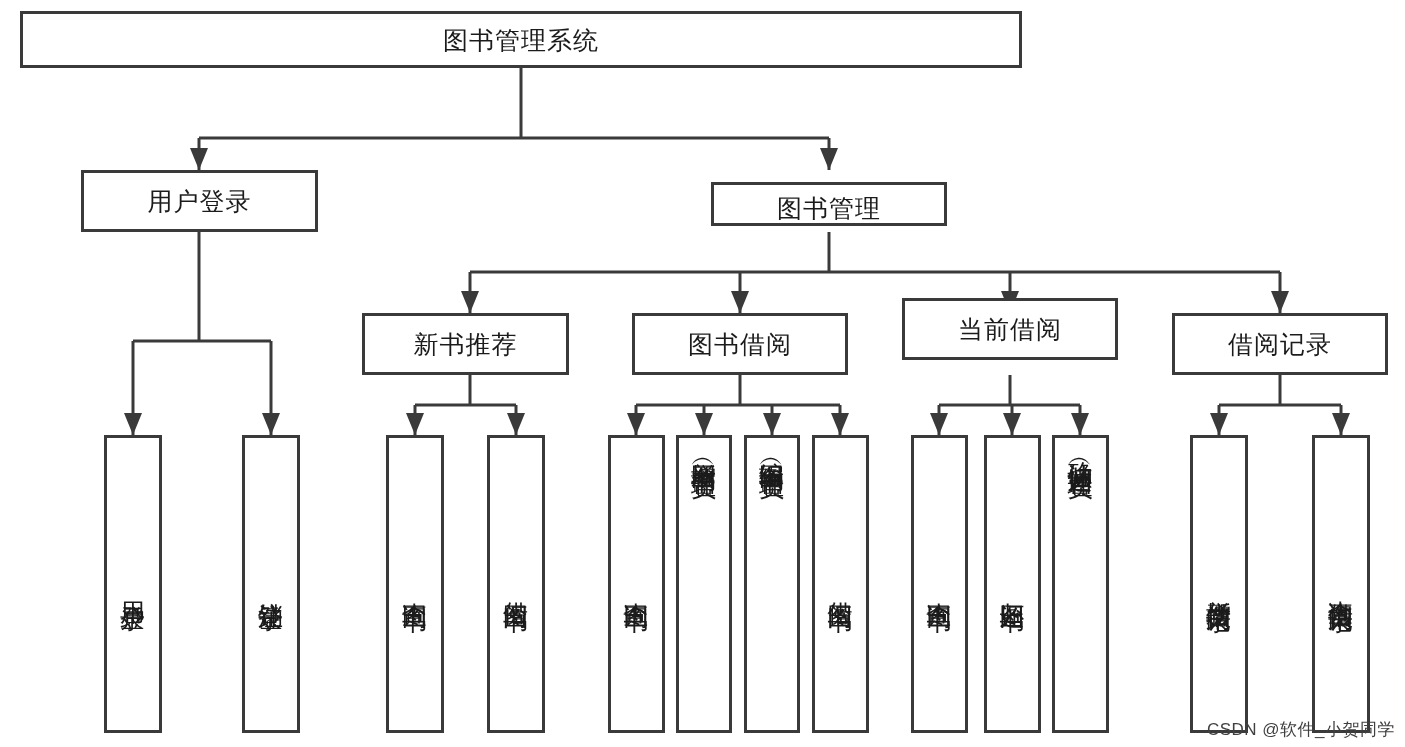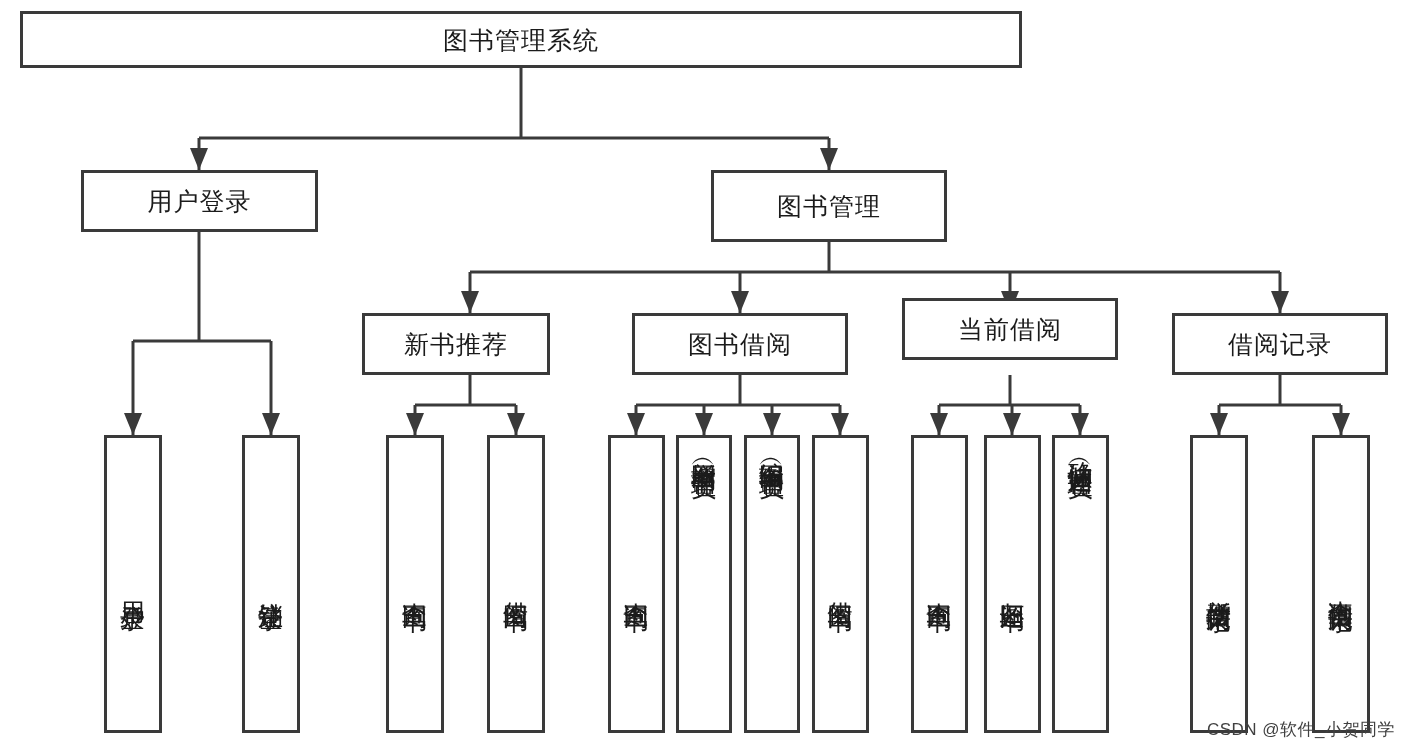--- a/index.html
+++ b/index.html
@@ -138,24 +138,24 @@
       <path d="M1332,413 L1350,413 L1341,435 Z" fill="#3a3a3a"></path>
     </svg>
 
   <div id="nodes">
       <div class="node root horiz" style="left: 20px; top: 11px; width: 1002px; height: 57px; border-color: rgb(58, 58, 58); background: rgb(255, 255, 255);">
         <span>图书管理系统</span>
       </div>
       <div class="node horiz" style="left: 81px; top: 170px; width: 237px; height: 62px; border-color: rgb(58, 58, 58); background: rgb(255, 255, 255);">
         <span>用户登录</span>
       </div>
-      <div class="node horiz" style="left: 711px; top: 170px; width: 236px; height: 72px; border-color: rgb(58, 58, 58); background: rgb(255, 255, 255);">
+      <div class="node horiz" style="left: 711px; top: 182px; width: 236px; height: 44px; border-color: rgb(58, 58, 58); background: rgb(255, 255, 255); align-items: flex-end;">
         <span>图书管理</span>
       </div>
-      <div class="node horiz" style="left: 362px; top: 313px; width: 188px; height: 62px; border-color: rgb(58, 58, 58); background: rgb(255, 255, 255);">
+      <div class="node horiz" style="left: 362px; top: 313px; width: 207px; height: 62px; border-color: rgb(58, 58, 58); background: rgb(255, 255, 255);">
         <span>新书推荐</span>
       </div>
       <div class="node horiz" style="left: 632px; top: 313px; width: 216px; height: 62px; border-color: rgb(58, 58, 58); background: rgb(255, 255, 255); text-align: right;">
         <span>图书借阅</span>
       </div>
       <div class="node horiz" style="left: 902px; top: 298px; width: 216px; height: 62px; border-color: rgb(58, 58, 58); background: rgb(255, 255, 255);">
         <span>当前借阅</span>
       </div>
       <div class="node horiz" style="left: 1172px; top: 313px; width: 216px; height: 62px; border-color: rgb(58, 58, 58); background: rgb(255, 255, 255);">
         <span>借阅记录</span>

